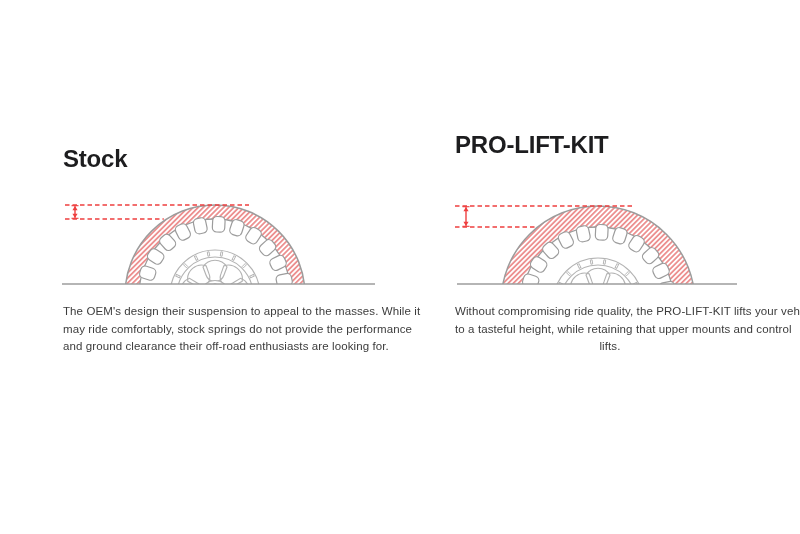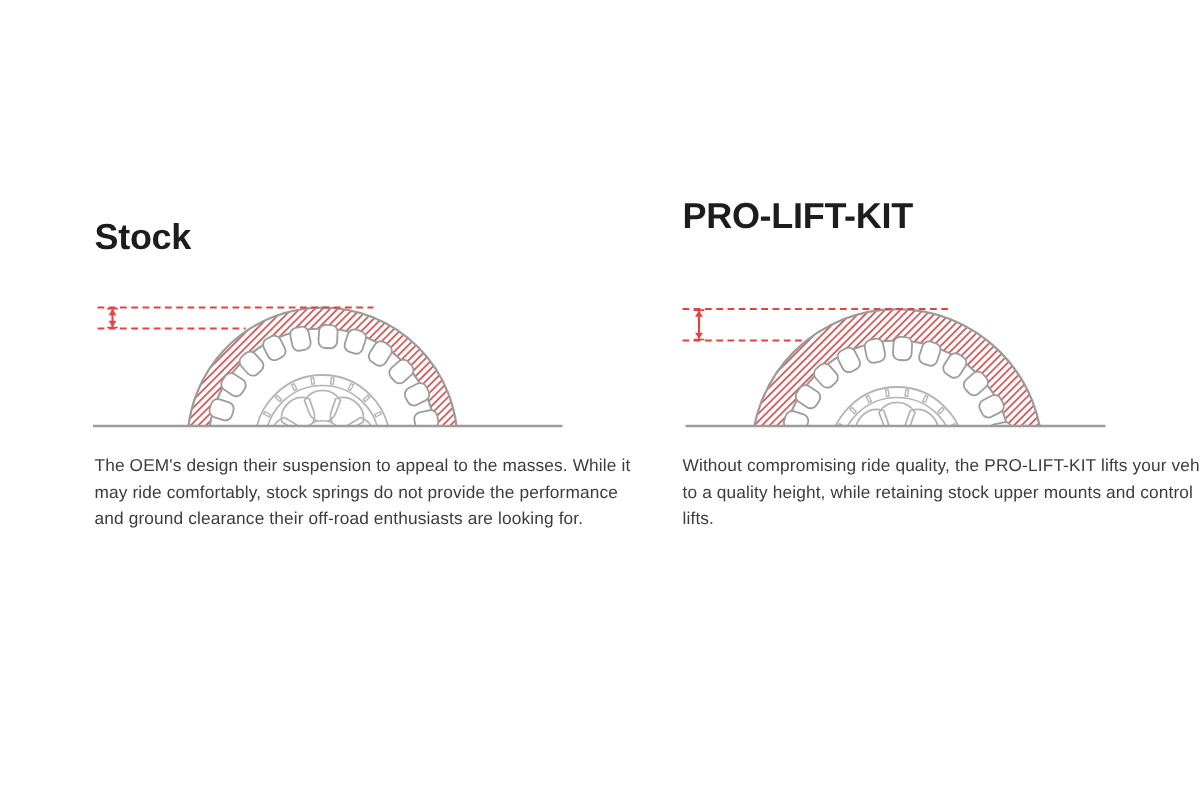--- a/index.html
+++ b/index.html
@@ -13,21 +13,21 @@
   }
   #title-stock{left:63px;top:147px;}
   #title-lift{left:455px;top:133px;}
   .wheel-svg{position:absolute;display:block;}
   #wheel-svg-0{left:55px;top:195px;}
   #wheel-svg-1{left:445px;top:195px;}
   .panel-body{
     position:absolute;margin:0;font-size:11.5px;line-height:17.5px;
     color:var(--body-color,#3c3c3c);letter-spacing:0.1px;
   }
-  .panel-body .line{display:block;white-space:nowrap;}
+  .panel-body .line{display:block;white-space:nowrap;text-align:center;}
   #body-stock{left:63px;top:303px;width:310px;}
   #body-lift{left:455px;top:303px;width:310px;}
 </style>
 </head>
 <body>
 
 <div class="canvas">
 
   <section>
     <h2 class="panel-title" id="title-stock">Stock</h2>
@@ -233,18 +233,18 @@
             <line x1="21" y1="12.2" x2="21" y2="30.8" stroke="#ee3f3f" stroke-width="1.4"></line>
             <polygon points="18.4,16.2 23.6,16.2 21,12" fill="#ee3f3f"></polygon>
             <polygon points="18.4,26.8 23.6,26.8 21,31" fill="#ee3f3f"></polygon>
             <line x1="17.5" y1="11.7" x2="24.5" y2="11.7" stroke="#ee3f3f" stroke-width="1.1"></line>
             <line x1="17.5" y1="31.3" x2="24.5" y2="31.3" stroke="#ee3f3f" stroke-width="1.1"></line>
           </g>
         </g>
       </svg>
     <p class="panel-body" id="body-lift">
       <span class="line">Without compromising ride quality, the PRO-LIFT-KIT lifts your vehicle</span>
-      <span class="line">to a quality height, while retaining stock upper mounts and control</span>
+      <span class="line">to a tasteful height, while retaining that upper mounts and control</span>
       <span class="line">lifts.</span>
     </p>
   </section>
 
 </div>
 
 </body></html>

